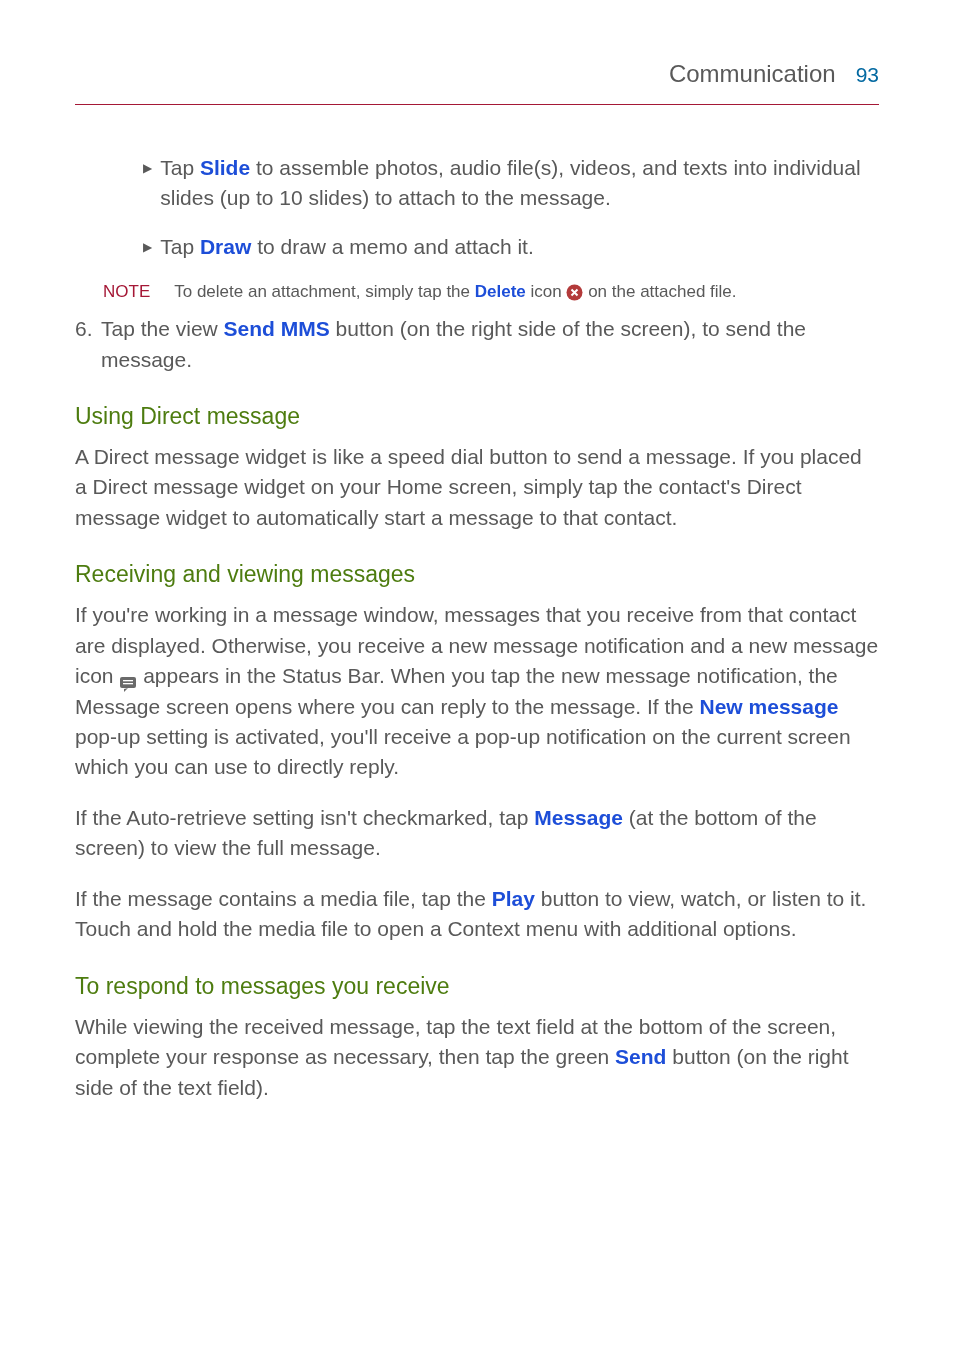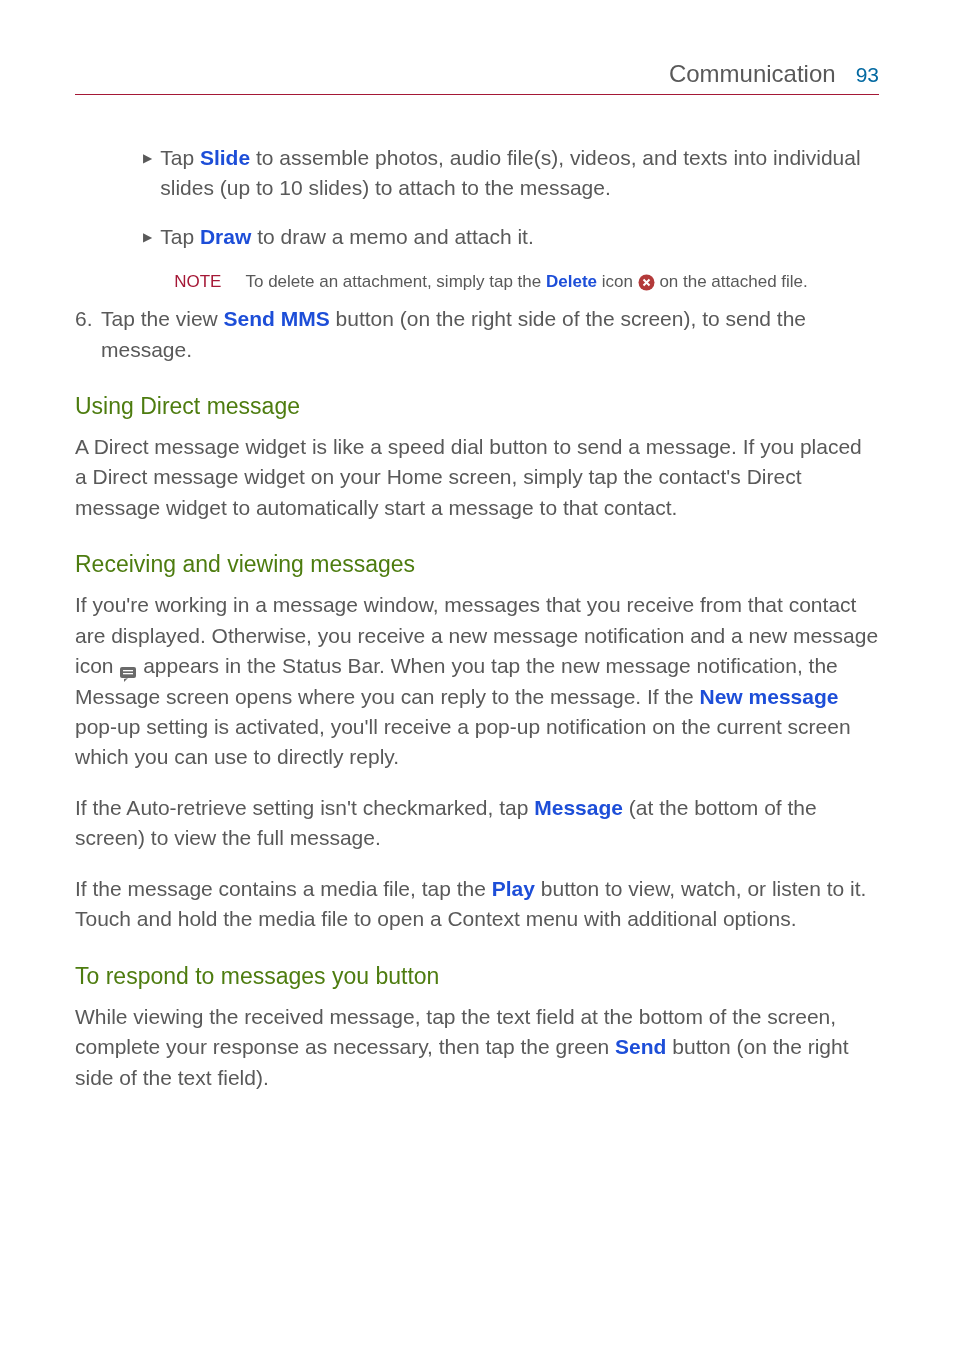--- a/index.html
+++ b/index.html
@@ -11,21 +11,21 @@
       color: #595959;
       position: relative;
       padding: 60px 75px 60px 75px;
       font-weight: 300;
     }
     .header {
       display: flex;
       justify-content: flex-end;
       align-items: baseline;
       border-bottom: 1px solid #a51836;
-      padding-bottom: 6px;
+      padding-bottom: 16px;
       margin-bottom: 48px;
       gap: 20px;
     }
     .header-title {
       font-size: 24px;
       color: #595959;
       font-weight: 300;
     }
     .page-num {
       font-size: 21px;
@@ -45,21 +45,20 @@
       color: #595959;
     }
     .bullet-text { flex: 1; }
     .bold-in { font-weight: 700; color: #1d4ed8; }
     .note-row {
       margin-left: 28px;
       margin-top: 6px;
       margin-bottom: 10px;
       font-size: 17px;
       line-height: 1.4;
-      text-align: center;
     }
     .note-label {
       color: #a51836;
       font-weight: 500;
       margin-right: 24px;
     }
     .numbered {
       font-size: 21px;
       line-height: 1.45;
       margin-bottom: 20px;
@@ -129,14 +128,14 @@
         <rect x="1" y="1" width="16" height="11" rx="2" fill="#6a6a6a"></rect>
         <path d="M5 13 L5 16 L9 12" fill="#6a6a6a"></path>
         <rect x="4" y="4" width="10" height="1.3" fill="#fff"></rect>
         <rect x="4" y="7" width="10" height="1.3" fill="#fff"></rect>
       </svg></span><span> appears in the Status Bar. When you tap the new message notification, the Message screen opens where you can reply to the message. If the </span><span class="bold-in">New message</span><span> pop-up setting is activated, you'll receive a pop-up notification on the current screen which you can use to directly reply.</span></div>
 
 <div class="para"><span>If the Auto-retrieve setting isn't checkmarked, tap </span><span class="bold-in">Message</span><span> (at the bottom of the screen) to view the full message.</span></div>
 
 <div class="para"><span>If the message contains a media file, tap the </span><span class="bold-in">Play</span><span> button to view, watch, or listen to it. Touch and hold the media file to open a Context menu with additional options.</span></div>
 
-<div class="heading">To respond to messages you button</div>
+<div class="heading">To respond to messages you receive</div>
 <div class="para"><span>While viewing the received message, tap the text field at the bottom of the screen, complete your response as necessary, then tap the green </span><span class="bold-in">Send</span><span> button (on the right side of the text field).</span></div>
 
 </body></html>

